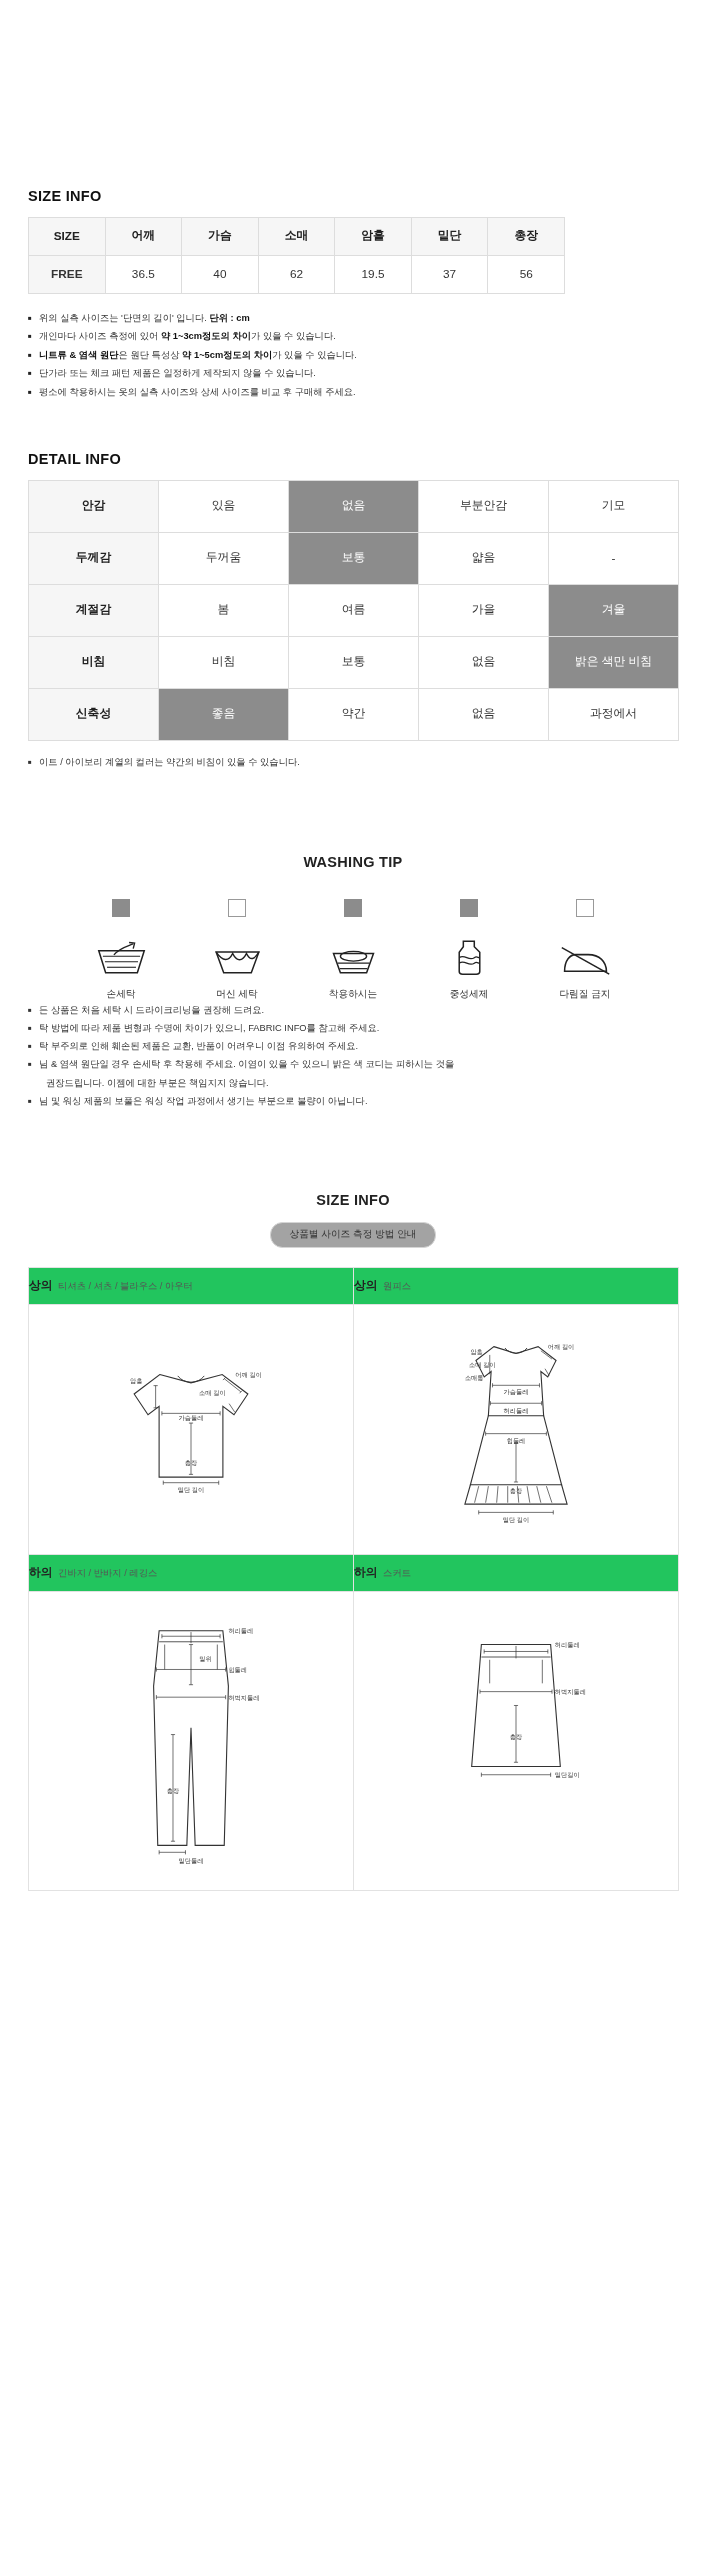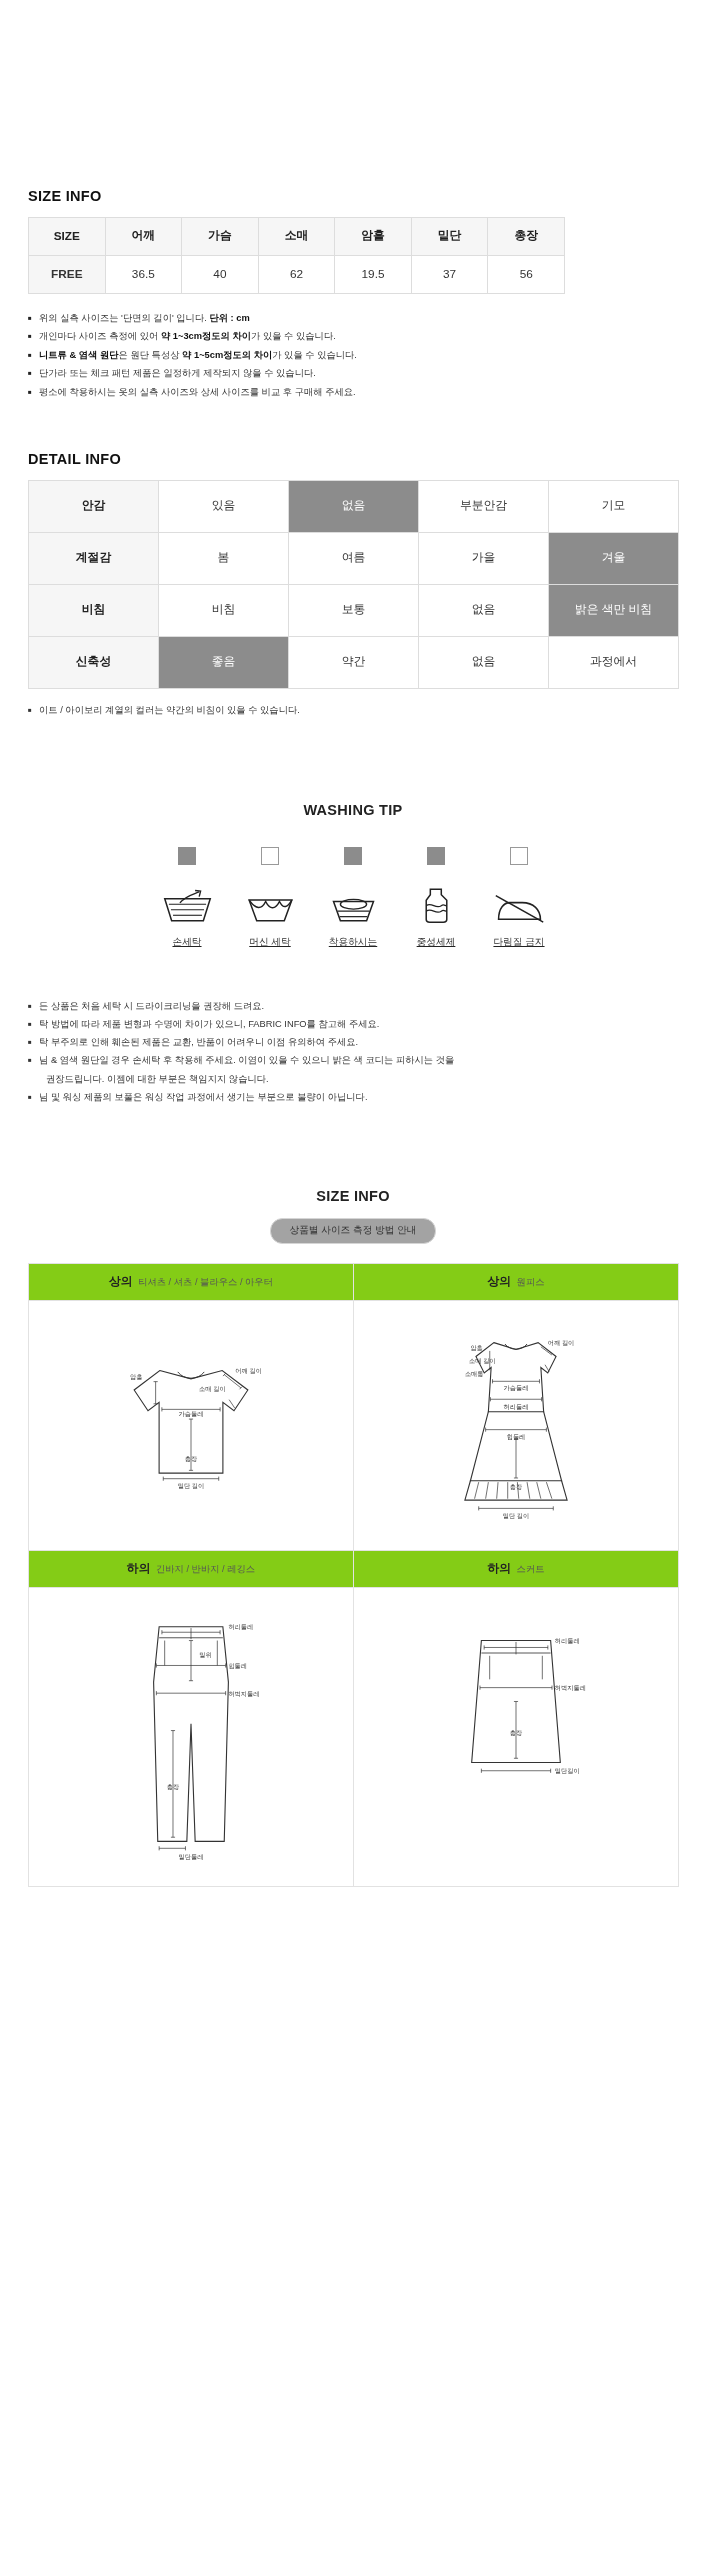--- a/index.html
+++ b/index.html
@@ -126,21 +126,21 @@
   }
   .washing h2 {
     font-size: 14.5px;
     font-weight: bold;
     margin: 0 0 29px 0;
     letter-spacing: 0.3px;
   }
   .wash-row {
     display: flex;
     justify-content: center;
-    text-decoration: underline;
+    gap: 33px;
   }
   .wash-item {
     width: 83px;
     display: flex;
     flex-direction: column;
     align-items: center;
   }
   .chip {
     width: 18px; height: 18px;
     border: 0.7px solid #999;
@@ -148,21 +148,21 @@
     background: #ffffff;
   }
   .chip.on { background: #8c8c8c; border-color: #8c8c8c; }
   .wash-icon { height: 42px; display: flex; align-items: flex-end; justify-content: center;}
   .wash-label {
     margin-top: 11px;
     font-size: 9.7px;
     color: #333;
   }
 
-  .wash-notes { margin-top: 48px; }
+  .wash-notes { }
   ul.wash-notes-list {
     list-style: none;
     margin: 0; padding: 0;
   }
   ul.wash-notes-list li {
     font-size: 9.3px;
     line-height: 1.95;
     color: #333;
     position: relative;
     padding-left: 11px;
@@ -206,24 +206,24 @@
   }
   .guide-cell {
     border-right: 0.7px solid #e2e2e2;
     border-bottom: 0.7px solid #e2e2e2;
     padding: 0;
   }
   .guide-head {
     height: 37px;
     display: flex;
     align-items: center;
-    justify-content: center;
+    justify-content: flex-start;
     font-size: 11px;
     border-bottom: 0.7px solid #e2e2e2;
-    background: #84cc16;
+    background: #22c55e;
   }
   .guide-head b { font-weight: bold; margin-right: 5.5px; font-size: 11.8px;}
   .guide-head span.sub { color: #555; font-size: 9.3px;}
   .guide-body {
     height: 249px;
     display: flex;
     align-items: center;
     justify-content: center;
     background: #fff;
   }
@@ -278,20 +278,27 @@
     <h2 class="sec-title">DETAIL INFO</h2>
 
     <table class="detail">
       <tbody>
         <tr>
           <td class="label">안감</td>
           <td>있음</td>
           <td class="sel">없음</td>
           <td>부분안감</td>
           <td>기모</td>
+        </tr>
+        <tr>
+          <td class="label">두께감</td>
+          <td>두꺼움</td>
+          <td class="sel">보통</td>
+          <td>얇음</td>
+          <td>-</td>
         </tr>
         <tr>
           <td class="label">계절감</td>
           <td>봄</td>
           <td>여름</td>
           <td>가을</td>
           <td class="sel">겨울</td>
         </tr>
         <tr>
           <td class="label">비침</td>

